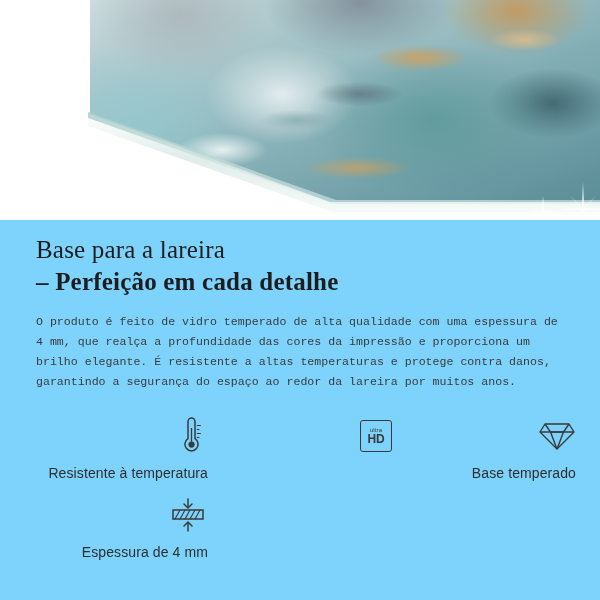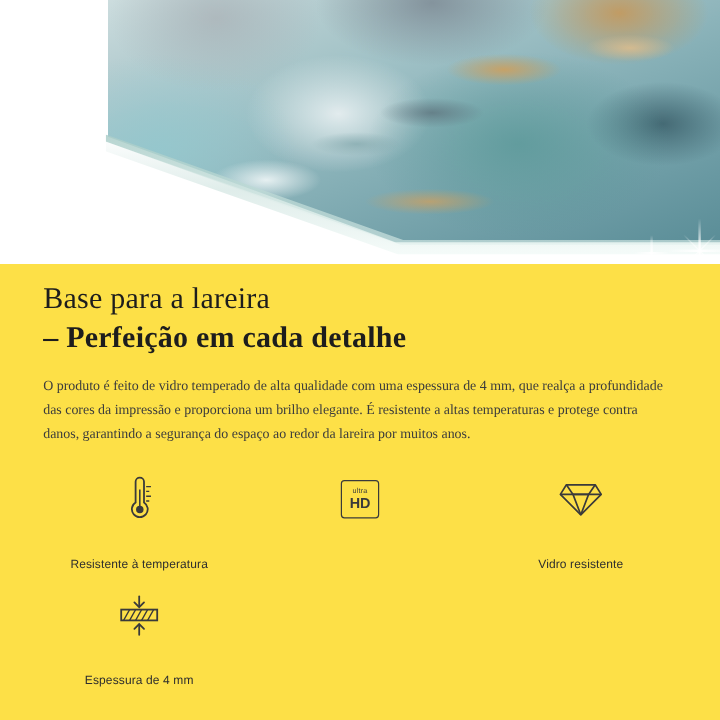--- a/index.html
+++ b/index.html
@@ -10,21 +10,21 @@
     width: 600px;
     height: 600px;
     background: #ffffff;
     font-family: "Liberation Sans", sans-serif;
     overflow: hidden;
   }
   .page {
     position: relative;
     width: 600px;
     height: 600px;
-    background: #fde047;
+    background: #7dd3fc;
     box-sizing: border-box;
   }
 
   
   .hero {
     position: relative;
     width: 600px;
     height: 220px;
     overflow: hidden;
     background: #ffffff;
@@ -119,57 +119,56 @@
     font-family: "Liberation Serif", serif;
     font-size: 25px;
     line-height: 32px;
     color: #1d1d1d;
     font-weight: 400;
     margin: 0 0 14px 0;
     letter-spacing: 0.2px;
   }
   .headline .l2 { display: block; font-weight: bold; }
   .paragraph {
-    font-family: Liberation Serif, serif;
+    font-family: Liberation Mono, monospace;
     font-size: 11.6px;
     line-height: 20px;
     color: #3c3c3c;
     margin: 0;
     max-width: 540px;
   }
 
   
   .features {
     margin-top: 22px;
     padding: 0 24px;
     display: grid;
     grid-template-columns: repeat(3, 1fr);
     grid-row-gap: 14px;
     box-sizing: border-box;
   }
   .feature {
     display: flex;
     flex-direction: column;
-    align-items: center;
+    align-items: flex-end;
     justify-content: flex-start;
     text-align: center;
   }
   .feature-icon {
     height: 44px;
     display: flex;
     align-items: center;
     justify-content: center;
     margin-bottom: 9px;
   }
   .feature-label {
-    font-size: 10px;
+    font-size: 14px;
     color: #2e2e2e;
     line-height: 12px;
     letter-spacing: 0.1px;
-    margin-top: 18px;
   }
   .hd-box {
     width: 30px; height: 30px;
     border: 1.6px solid #3a3a3a;
     border-radius: 3px;
     display: flex;
     flex-direction: column;
     align-items: center;
     justify-content: center;
     line-height: 1;
@@ -244,21 +243,21 @@
     <div class="feature">
       <div class="feature-icon">
         <svg width="38" height="34" viewBox="0 0 38 34" fill="none" stroke="#3a3a3a" stroke-width="1.4" stroke-linejoin="round">
           <path d="M7 5 H31 L36 13 L19 30 L2 13 Z"></path>
           <path d="M2 13 H36"></path>
           <path d="M7 5 L12.5 13 L19 30"></path>
           <path d="M31 5 L25.5 13 L19 30"></path>
           <path d="M12.5 13 H25.5"></path>
         </svg>
       </div>
-      <div class="feature-label">Vidro resistente</div>
+      <div class="feature-label">Base temperado</div>
     </div>
 
 
     <div class="feature">
       <div class="feature-icon">
         <svg width="40" height="36" viewBox="0 0 40 36" fill="none" stroke="#3a3a3a" stroke-width="1.5" stroke-linecap="round">
           <path d="M20 2 V10"></path>
           <path d="M16 7 L20 11 L24 7"></path>
           <rect x="5" y="13" width="30" height="9" stroke-width="1.5"></rect>
           <path d="M7 22 L12 13 M12 22 L17 13 M17 22 L22 13 M22 22 L27 13 M27 22 L32 13" stroke-width="1.1"></path>

